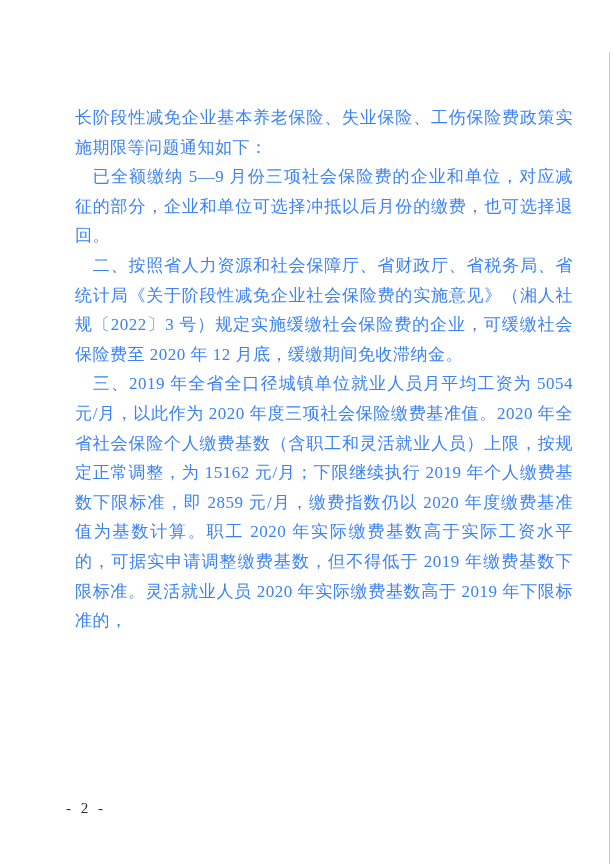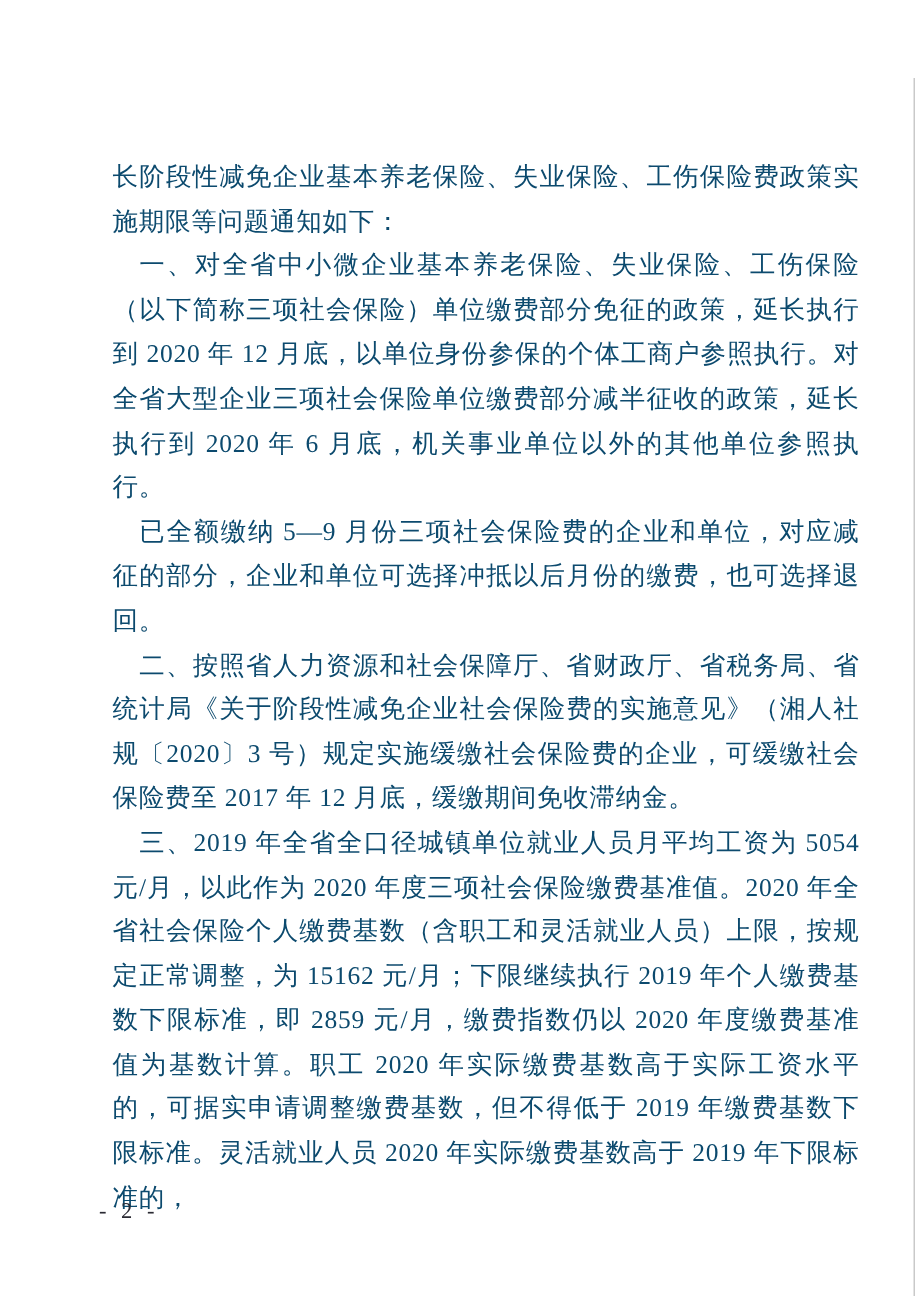--- a/index.html
+++ b/index.html
@@ -22,21 +22,21 @@
     top: 52px;
     bottom: 0;
     width: 1px;
     background: #c9c9c9;
   }
   .text-block {
     position: absolute;
     left: 75px;
     top: 103px;
     width: 498px;
-    color: #0c4a6e;
+    color: #3b82f6;
     font-size: 17px;
     line-height: 29.6px;
     letter-spacing: 0.5px;
     text-align: justify;
     text-justify: inter-character;
   }
   .text-block p {
     margin: 0;
     padding: 0;
   }
@@ -55,21 +55,20 @@
 </style>
 </head>
 <body>
 
 <div class="page">
 
   <div class="scan-edge"></div>
 
   <div class="text-block">
     <p>长阶段性减免企业基本养老保险、失业保险、工伤保险费政策实施期限等问题通知如下：</p>
-    <p class="indent">一、对全省中小微企业基本养老保险、失业保险、工伤保险（以下简称三项社会保险）单位缴费部分免征的政策，延长执行到 2020 年 12 月底，以单位身份参保的个体工商户参照执行。对全省大型企业三项社会保险单位缴费部分减半征收的政策，延长执行到 2020 年 6 月底，机关事业单位以外的其他单位参照执行。</p>
     <p class="indent">已全额缴纳 5—9 月份三项社会保险费的企业和单位，对应减征的部分，企业和单位可选择冲抵以后月份的缴费，也可选择退回。</p>
-    <p class="indent">二、按照省人力资源和社会保障厅、省财政厅、省税务局、省统计局《关于阶段性减免企业社会保险费的实施意见》（湘人社规〔2020〕3 号）规定实施缓缴社会保险费的企业，可缓缴社会保险费至 2017 年 12 月底，缓缴期间免收滞纳金。</p>
+    <p class="indent">二、按照省人力资源和社会保障厅、省财政厅、省税务局、省统计局《关于阶段性减免企业社会保险费的实施意见》（湘人社规〔2022〕3 号）规定实施缓缴社会保险费的企业，可缓缴社会保险费至 2020 年 12 月底，缓缴期间免收滞纳金。</p>
     <p class="indent">三、2019 年全省全口径城镇单位就业人员月平均工资为 5054 元/月，以此作为 2020 年度三项社会保险缴费基准值。2020 年全省社会保险个人缴费基数（含职工和灵活就业人员）上限，按规定正常调整，为 15162 元/月；下限继续执行 2019 年个人缴费基数下限标准，即 2859 元/月，缴费指数仍以 2020 年度缴费基准值为基数计算。职工 2020 年实际缴费基数高于实际工资水平的，可据实申请调整缴费基数，但不得低于 2019 年缴费基数下限标准。灵活就业人员 2020 年实际缴费基数高于 2019 年下限标准的，</p>
   </div>
 
   <div class="page-number">- 2 -</div>
 
 </div>
 
 </body></html>

